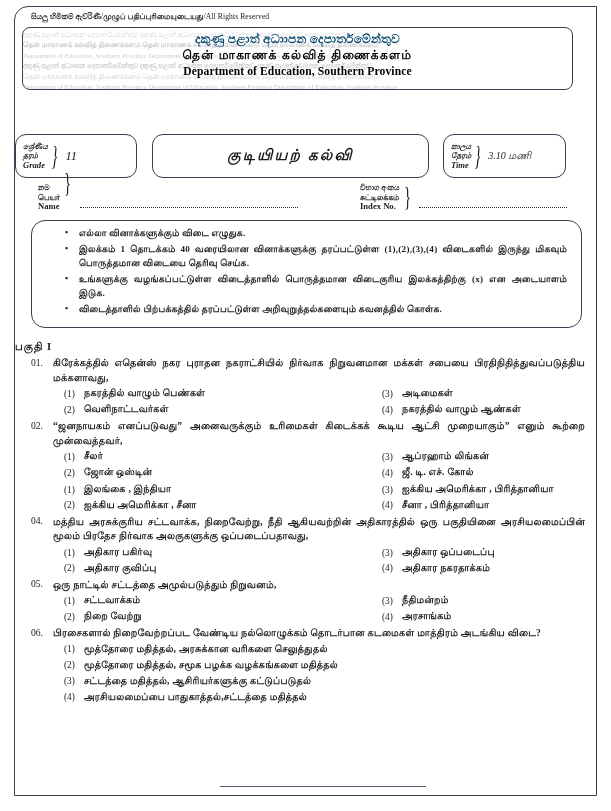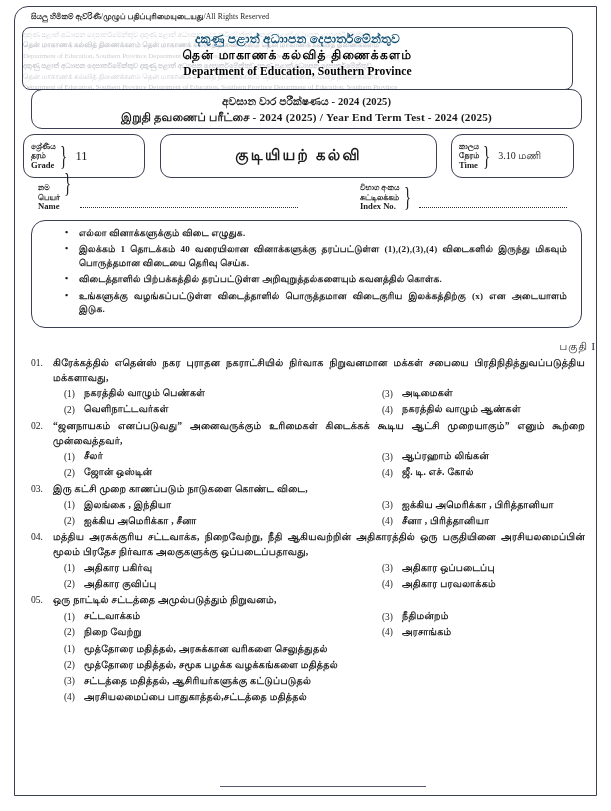--- a/index.html
+++ b/index.html
@@ -95,21 +95,21 @@
     border: 1.1px solid #3a3f52;
     border-radius: 11px;
     text-align: center;
     padding-top: 4px;
   }
   .exam-box .e1 { font-size: 10.6px; font-weight: 700; line-height: 15px; letter-spacing: 0.1px;}
   .exam-box .e2 { font-size: 11.2px; font-weight: 700; line-height: 16px; letter-spacing: 0.2px;}
   .exam-box .e2 .en { font-family: "Liberation Serif", serif; }
 
   
-  .row2 { position: absolute; left: 8px; top: 127px; width: 464px; height: 46px; }
+  .row2 { position: absolute; left: 0; top: 127px; width: 464px; height: 46px; font-style: italic; }
 
   .gbox {
     position: absolute; left: 0; top: 0;
     width: 122px; height: 44px;
     border: 1.1px solid #3a3f52; border-radius: 11px;
     display: flex; align-items: center;
   }
   .trio {
     font-size: 7.6px; line-height: 9.6px; font-weight: 700;
     padding-left: 7px; white-space: nowrap;
@@ -168,21 +168,21 @@
     position: relative; text-align: justify;
   }
   .inst li::before {
     content: "\2022";
     position: absolute; left: -14px; top: -1px; font-size: 9px;
   }
 
   
   .part {
     position: absolute; left: 0; right: 0; top: 334px;
-    text-align: right; font-size: 10.4px; font-weight: 400; letter-spacing: 1px;
+    text-align: left; font-size: 10.4px; font-weight: 700; letter-spacing: 1px;
   }
 
   
   .qwrap { position: absolute; left: 16px; top: 349px; width: 556px; }
   .q { position: relative; margin-bottom: 1px; }
   .qhead { display: flex; }
   .qnum {
     width: 22px; flex: 0 0 22px;
     font-size: 9.6px; font-family: "Liberation Serif", serif;
     padding-top: 0.5px; text-align: left;
@@ -233,27 +233,20 @@
         <div>தென் மாகாணக் கல்வித் திணைக்களம் தென் மாகாணக் கல்வித் திணைக்களம் தென் மாகாணக் கல்வித் திணைக்களம்</div>
         <div>Department of Education, Southern Province Department of Education, Southern Province Department of Education, Southern Province</div>
       </div>
     <div class="dept-titles">
       <div class="l1">දකුණු පළාත් අධාාපන දෙපාර්තමේන්තුව</div>
       <div class="l2">தென் மாகாணக் கல்வித் திணைக்களம்</div>
       <div class="l3">Department of Education, Southern Province</div>
     </div>
   </div>
 
-  <div class="exam-box">
-    <div class="e1">අවසාන වාර පරීක්ෂණය - 2024 (2025)</div>
-    <div class="e2">
-      <span>இறுதி தவணைப் பரீட்சை - 2024 (2025)</span>
-      <span class="en">/ Year End Term Test - 2024 (2025)</span>
-    </div>
-  </div>
 
   <div class="row2">
 
     <div class="gbox">
       <div class="trio">
         <div>ශ්‍රේණිය</div>
         <div>தரம்</div>
         <div class="en">Grade</div>
       </div>
       <div class="brace">}</div>
@@ -296,22 +289,22 @@
       </div>
       <div class="brace">}</div>
       <div class="dots d2"></div>
     </div>
   </div>
 
   <div class="inst">
     <ul id="inst-list">
         <li>எல்லா வினாக்களுக்கும் விடை எழுதுக.</li>
         <li>இலக்கம் 1 தொடக்கம் 40 வரையிலான வினாக்களுக்கு தரப்பட்டுள்ள (1),(2),(3),(4) விடைகளில் இருந்து மிகவும் பொருத்தமான விடையை தெரிவு செய்க.</li>
+        <li>உங்களுக்கு வழங்கப்பட்டுள்ள விடைத்தாளில் பொருத்தமான விடைகுரிய இலக்கத்திற்கு (x) என அடையாளம் இடுக.</li>
         <li>விடைத்தாளில் பிற்பக்கத்தில் தரப்பட்டுள்ள அறிவுறுத்தல்களையும் கவனத்தில் கொள்க.</li>
-        <li>உங்களுக்கு வழங்கப்பட்டுள்ள விடைத்தாளில் பொருத்தமான விடைகுரிய இலக்கத்திற்கு (x) என அடையாளம் இடுக.</li>
       </ul>
   </div>
 
   <div class="part">பகுதி I</div>
 
   <div class="qwrap" id="qwrap">
       <div class="q">
         <div class="qhead">
           <div class="qnum">01.</div>
           <div class="qtext">கிரேக்கத்தில் எதென்ஸ் நகர புராதன நகராட்சியில் நிர்வாக நிறுவனமான மக்கள் சபையை பிரதிநிதித்துவப்படுத்திய மக்களாவது,</div>
@@ -361,24 +354,20 @@
               <div class="otext">ஜோன் ஒஸ்டின்</div>
             </div>
             <div class="ocell right">
               <div class="olbl">(4)</div>
               <div class="otext">ஜீ. டி. எச். கோல்</div>
             </div>
           </div>
         </div>
       </div>
       <div class="q">
-        <div class="qhead">
-          <div class="qnum">03.</div>
-          <div class="qtext">இரு கட்சி முறை காணப்படும் நாடுகளை கொண்ட விடை,</div>
-        </div>
         <div class="opts">
           <div class="orow">
             <div class="ocell">
               <div class="olbl">(1)</div>
               <div class="otext">இலங்கை , இந்தியா</div>
             </div>
             <div class="ocell right">
               <div class="olbl">(3)</div>
               <div class="otext">ஐக்கிய அமெரிக்கா , பிரித்தானியா</div>
             </div>
@@ -411,21 +400,21 @@
               <div class="otext">அதிகார ஒப்படைப்பு</div>
             </div>
           </div>
           <div class="orow">
             <div class="ocell">
               <div class="olbl">(2)</div>
               <div class="otext">அதிகார குவிப்பு</div>
             </div>
             <div class="ocell right">
               <div class="olbl">(4)</div>
-              <div class="otext">அதிகார பரவலாக்கம்</div>
+              <div class="otext">அதிகார நகரதாக்கம்</div>
             </div>
           </div>
         </div>
       </div>
       <div class="q">
         <div class="qhead">
           <div class="qnum">05.</div>
           <div class="qtext">ஒரு நாட்டில் சட்டத்தை அமுல்படுத்தும் நிறுவனம்,</div>
         </div>
         <div class="opts">
@@ -445,20 +434,24 @@
               <div class="otext">நிறை வேற்று</div>
             </div>
             <div class="ocell right">
               <div class="olbl">(4)</div>
               <div class="otext">அரசாங்கம்</div>
             </div>
           </div>
         </div>
       </div>
       <div class="q">
+        <div class="qhead">
+          <div class="qnum">06.</div>
+          <div class="qtext">பிரசைகளால் நிறைவேற்றப்பட வேண்டிய நல்லொழுக்கம் தொடர்பான கடமைகள் மாத்திரம் அடங்கிய விடை?</div>
+        </div>
         <div class="opts stack">
           <div class="orow">
             <div class="ocell">
               <div class="olbl">(1)</div>
               <div class="otext">மூத்தோரை மதித்தல், அரசுக்கான வரிகளை செலுத்துதல்</div>
             </div>
           </div>
           <div class="orow">
             <div class="ocell">
               <div class="olbl">(2)</div>

